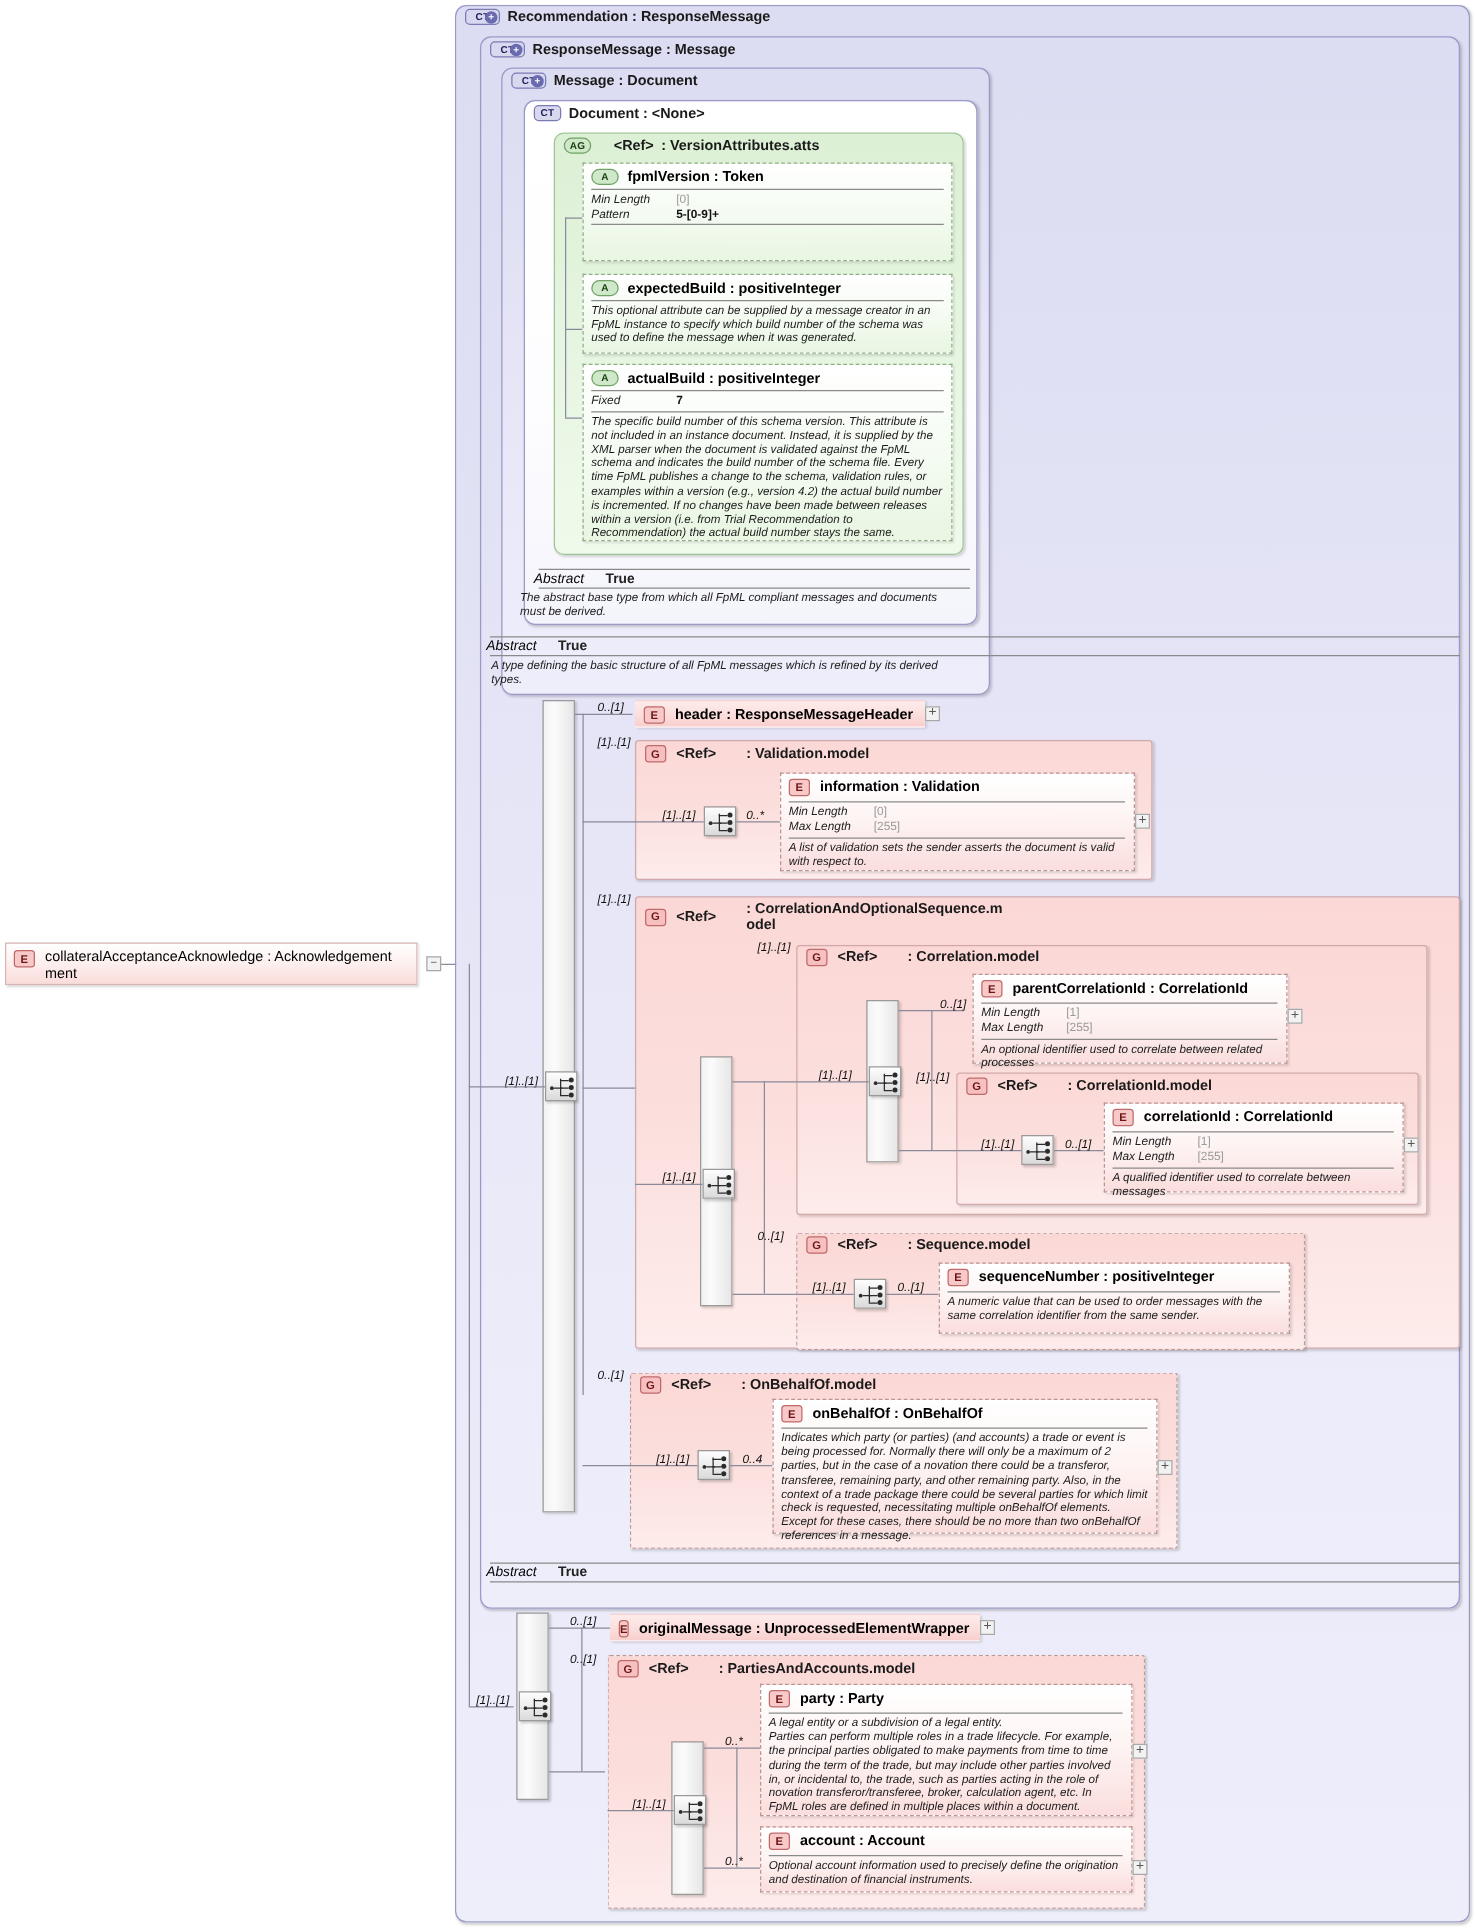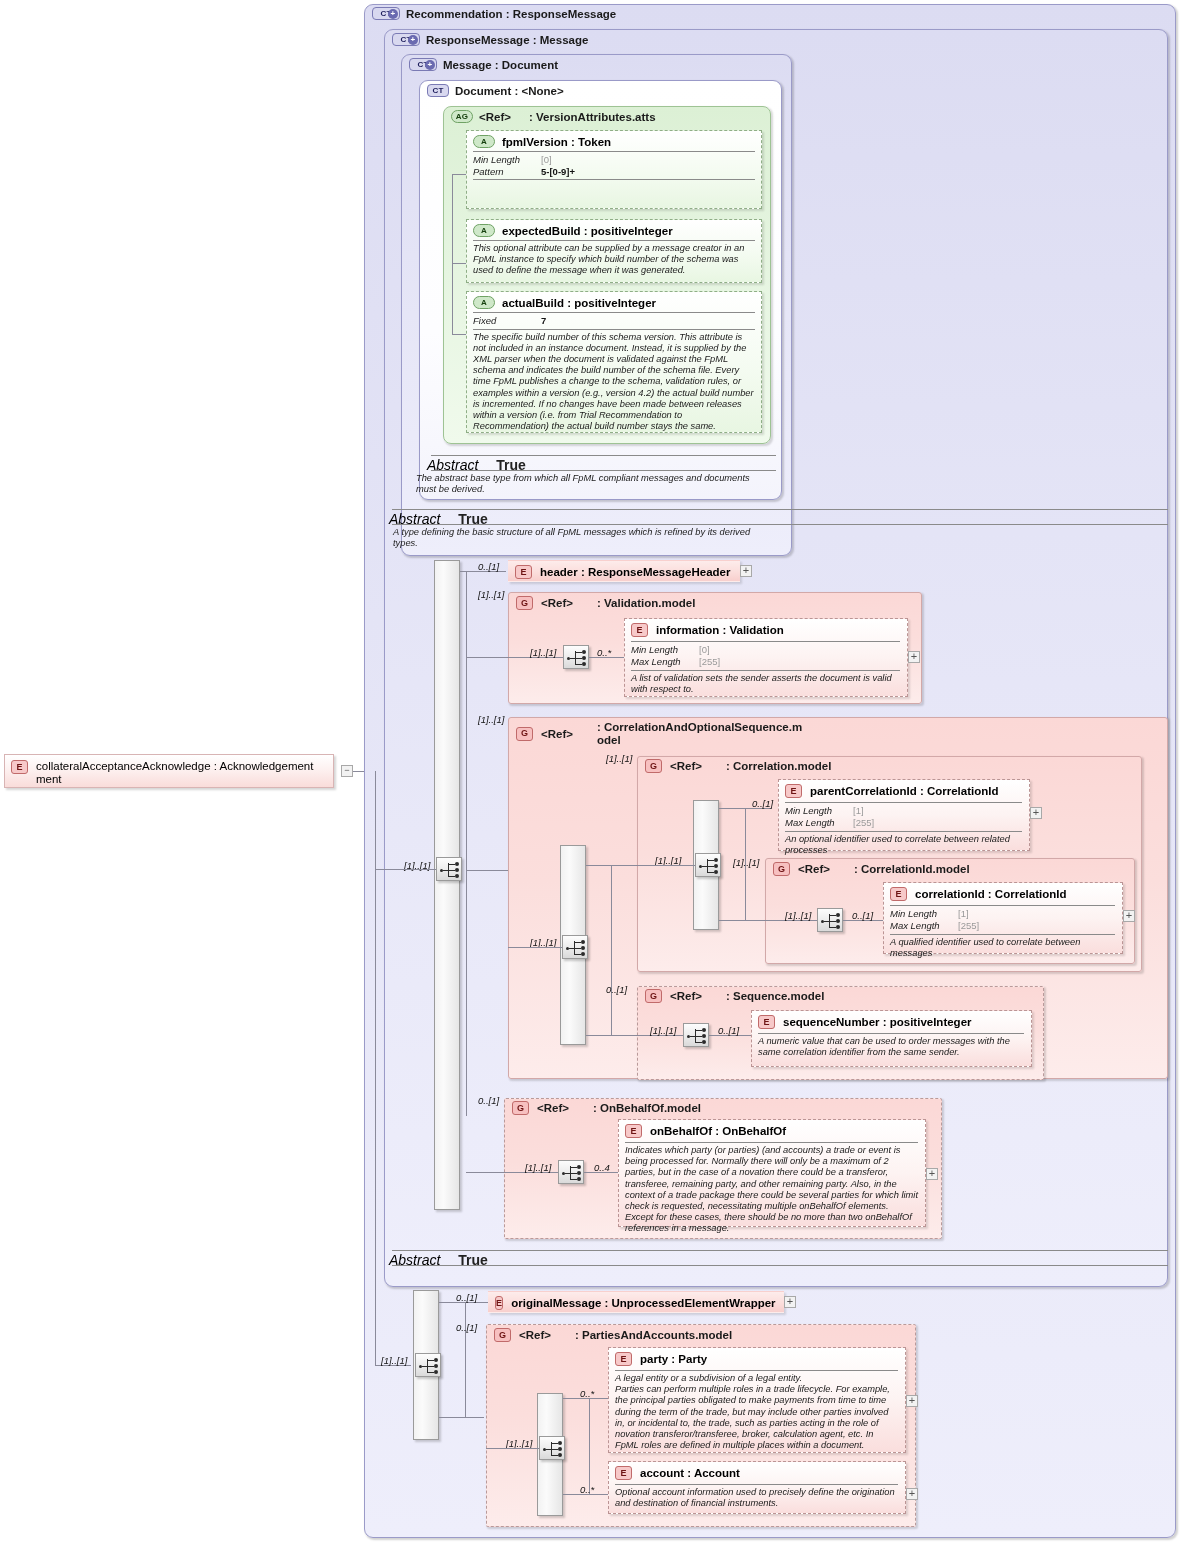--- a/index.html
+++ b/index.html
@@ -178,21 +178,21 @@
   .minusbtn{
     position:absolute; width:12px; height:12px;
     border:1px solid #a8a8a8; background:#f2f2f2;
     display:flex; align-items:center; justify-content:center;
     font-size:11px; line-height:1; color:#555;
   }
   .minusbtn:before{ content:"\2212"; position:relative; top:-1px; font-size:9px;}
 
   
   .abstract-row{
-    position:absolute; font-size:14px;
+    position:absolute; font-size:11px;
   }
   .abstract-row .lbl{ font-style:italic; }
   .abstract-row .val{ font-weight:bold; color:#222; padding-left:14px;}
 
   .rootel{
     position:absolute;
     border:1px solid #d8b4b4;
     background:linear-gradient(to bottom,#ffffff 0%,#fdf1f0 45%,#f9dcda 100%);
     box-shadow:1.5px 1.5px 2px rgba(0,0,0,.16);
   }
@@ -236,21 +236,21 @@
     <span>Message : Document</span>
   </div>
 
   <div class="ct-box white" style="left:419px; top:80px; width:363px; height:420px;"></div>
   <div class="ct-hdr" style="left:427px; top:84px;">
     <span class="badge ct">CT</span>
     <span>Document : &lt;None&gt;</span>
   </div>
 
   <div class="ag-box" style="left:443px; top:106px; width:328px; height:338px;"></div>
-  <div class="ct-hdr" style="left:451px; top:110px;">
+  <div class="ct-hdr" style="left:451px; top:110px;text-align:right;">
     <span class="badge ag">AG</span>
     <span class="ref" style="min-width:44px; display:inline-block;">&lt;Ref&gt;</span>
     <span>: VersionAttributes.atts</span>
   </div>
 
   <div class="ln v" style="left:452px; top:174px; height:160px;"></div>
   <div class="ln h" style="left:452px; top:174px; width:14px;"></div>
   <div class="ln h" style="left:452px; top:263px; width:14px;"></div>
   <div class="ln h" style="left:452px; top:334px; width:14px;"></div>
 

